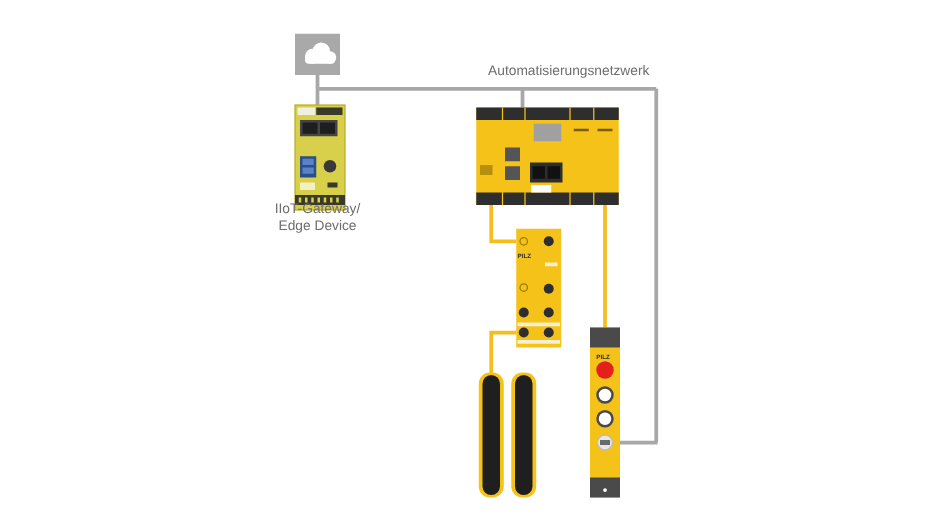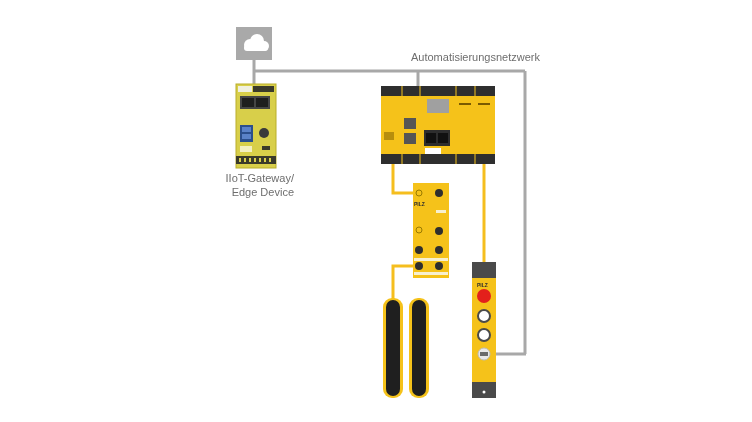--- a/index.html
+++ b/index.html
@@ -1,20 +1,20 @@
 <!DOCTYPE html>
 <html><head>
 <meta charset="utf-8">
 <style>
   html, body { margin: 0; padding: 0; background: #ffffff; }
   body { width: 752px; height: 422px; position: relative; overflow: hidden; font-family: "Liberation Sans", sans-serif; }
   #canvas { position: absolute; left: 0; top: 0; width: 752px; height: 422px; }
-  .label { position: absolute; color: #6e6e6e; font-size: 11px; text-align: right; line-height: 14px; }
+  .label { position: absolute; color: #6e6e6e; font-size: 11px; text-align: center; line-height: 14px; }
   .net-label { left: 370px; top: 50px; width: 170px; }
-  .gw-label { left: 214px; top: 171px; width: 80px; }
+  .gw-label { left: 214px; top: 160px; width: 80px; }
 </style>
 </head>
 <body>
 
 <svg id="canvas" viewBox="0 0 752 422" xmlns="http://www.w3.org/2000/svg">
 
   <g stroke="#a8a8a8" stroke-width="3" fill="none">
     <line x1="254" y1="60" x2="254" y2="84"></line>
     <line x1="254" y1="71" x2="525" y2="71"></line>
     <line x1="418" y1="71" x2="418" y2="86"></line>

